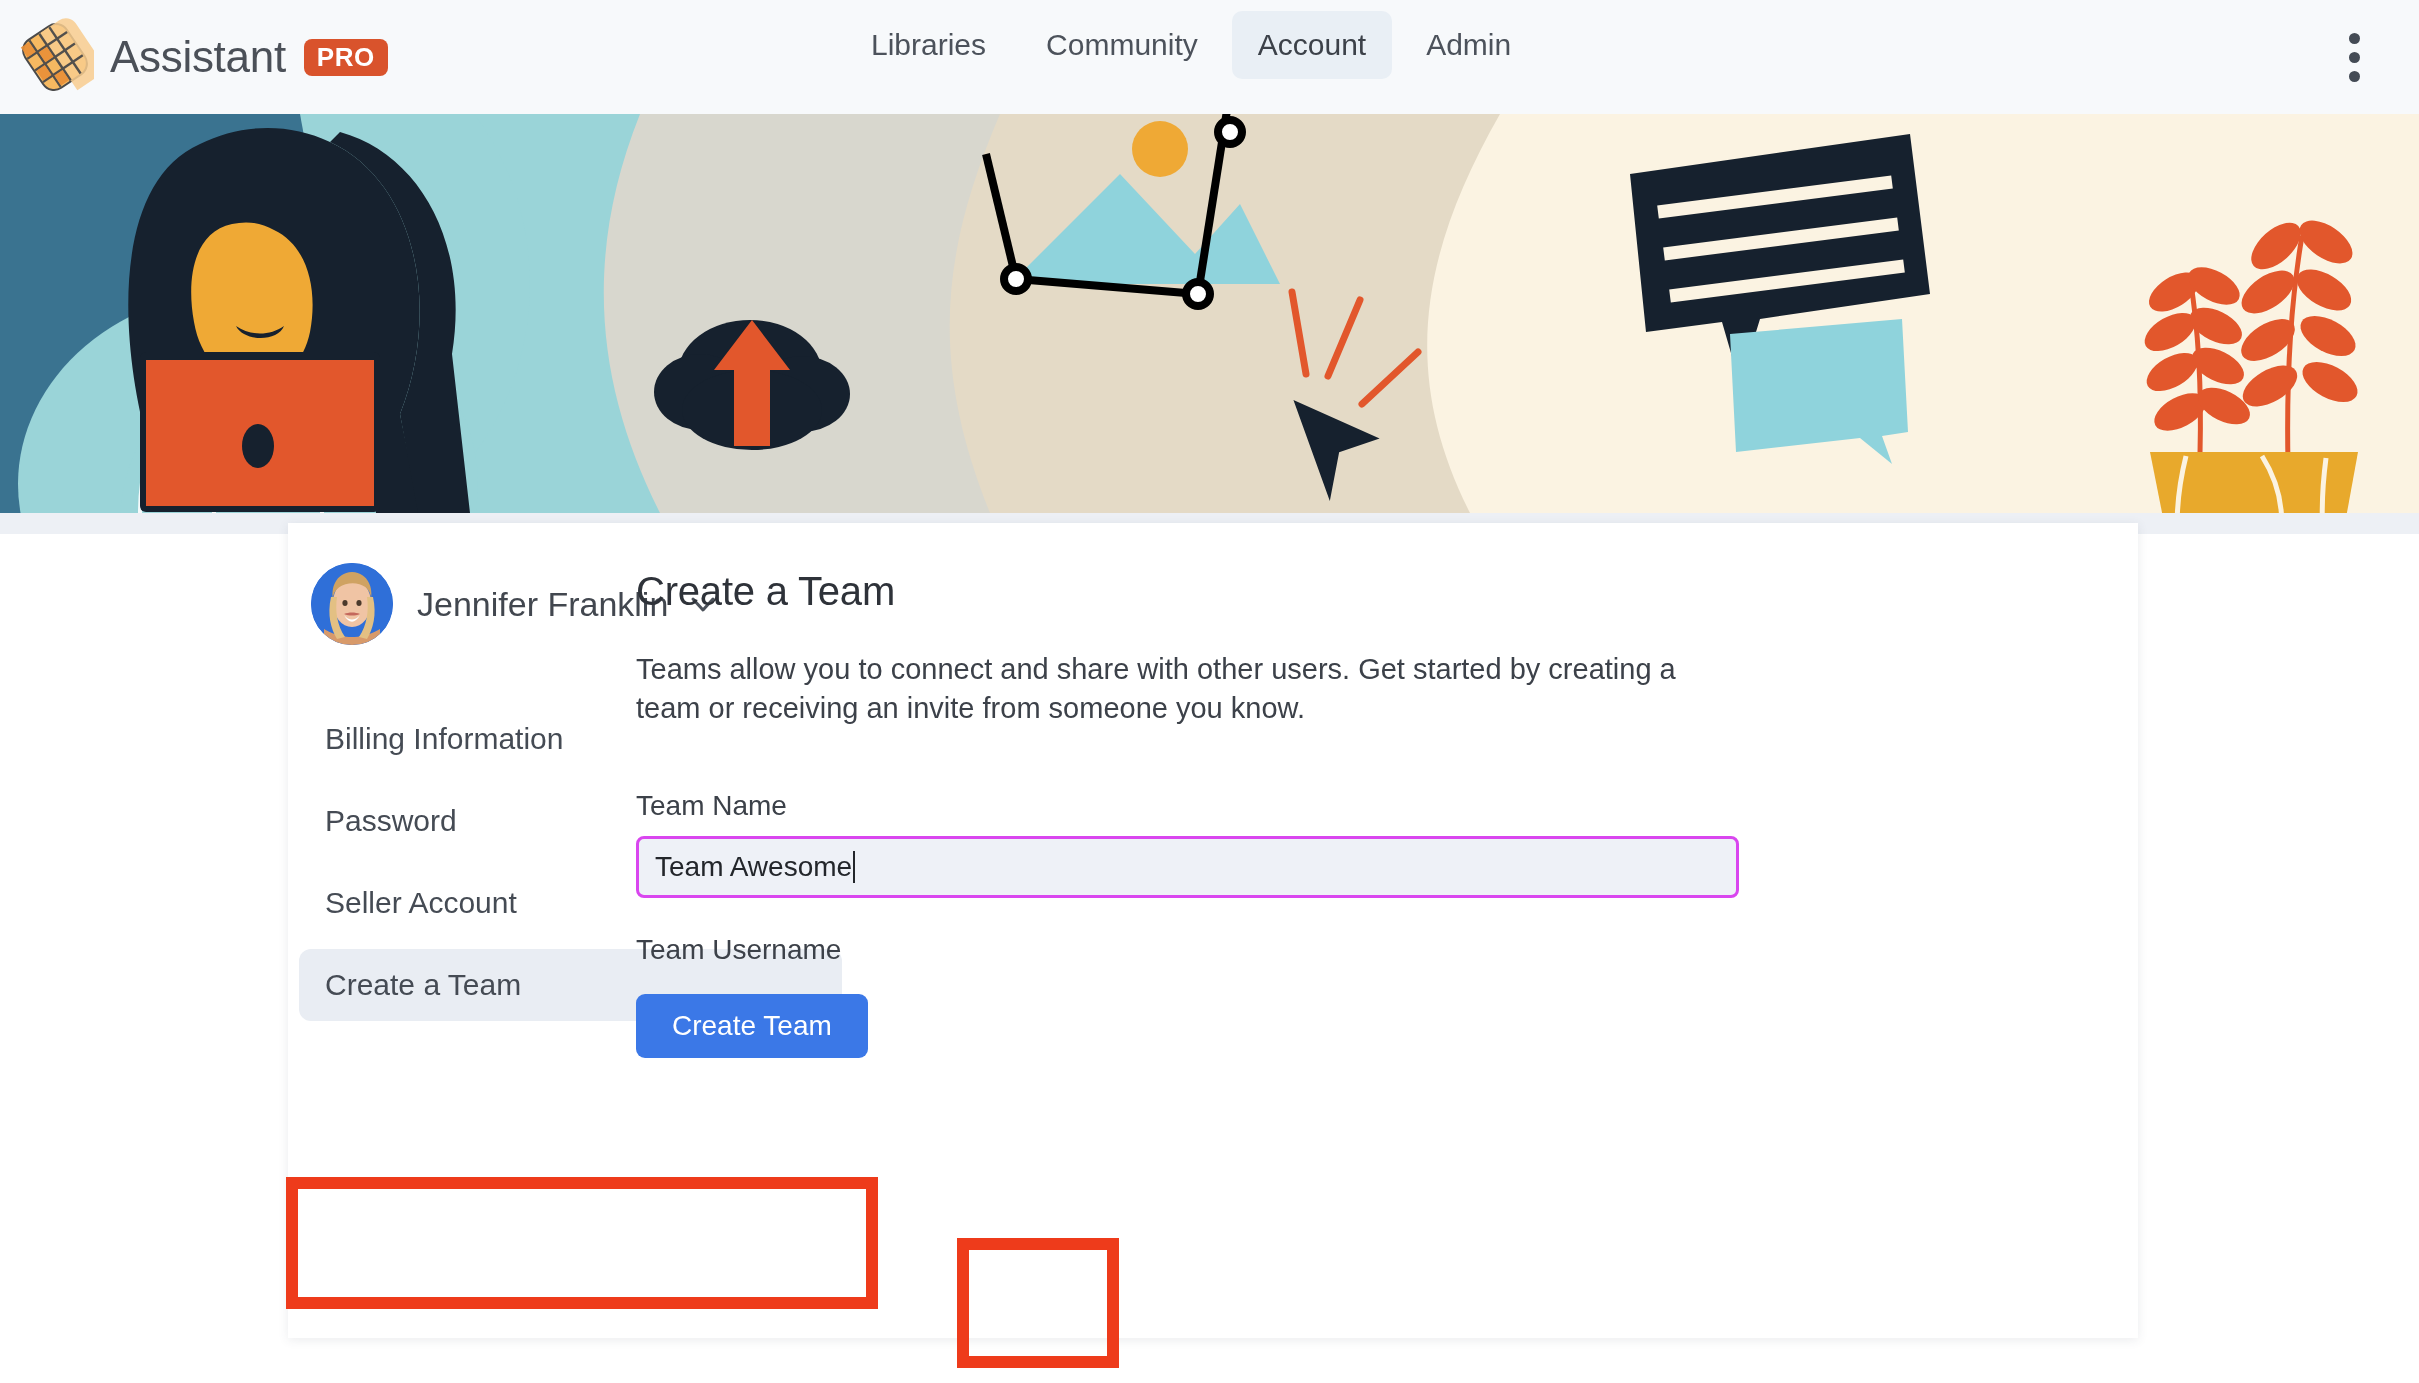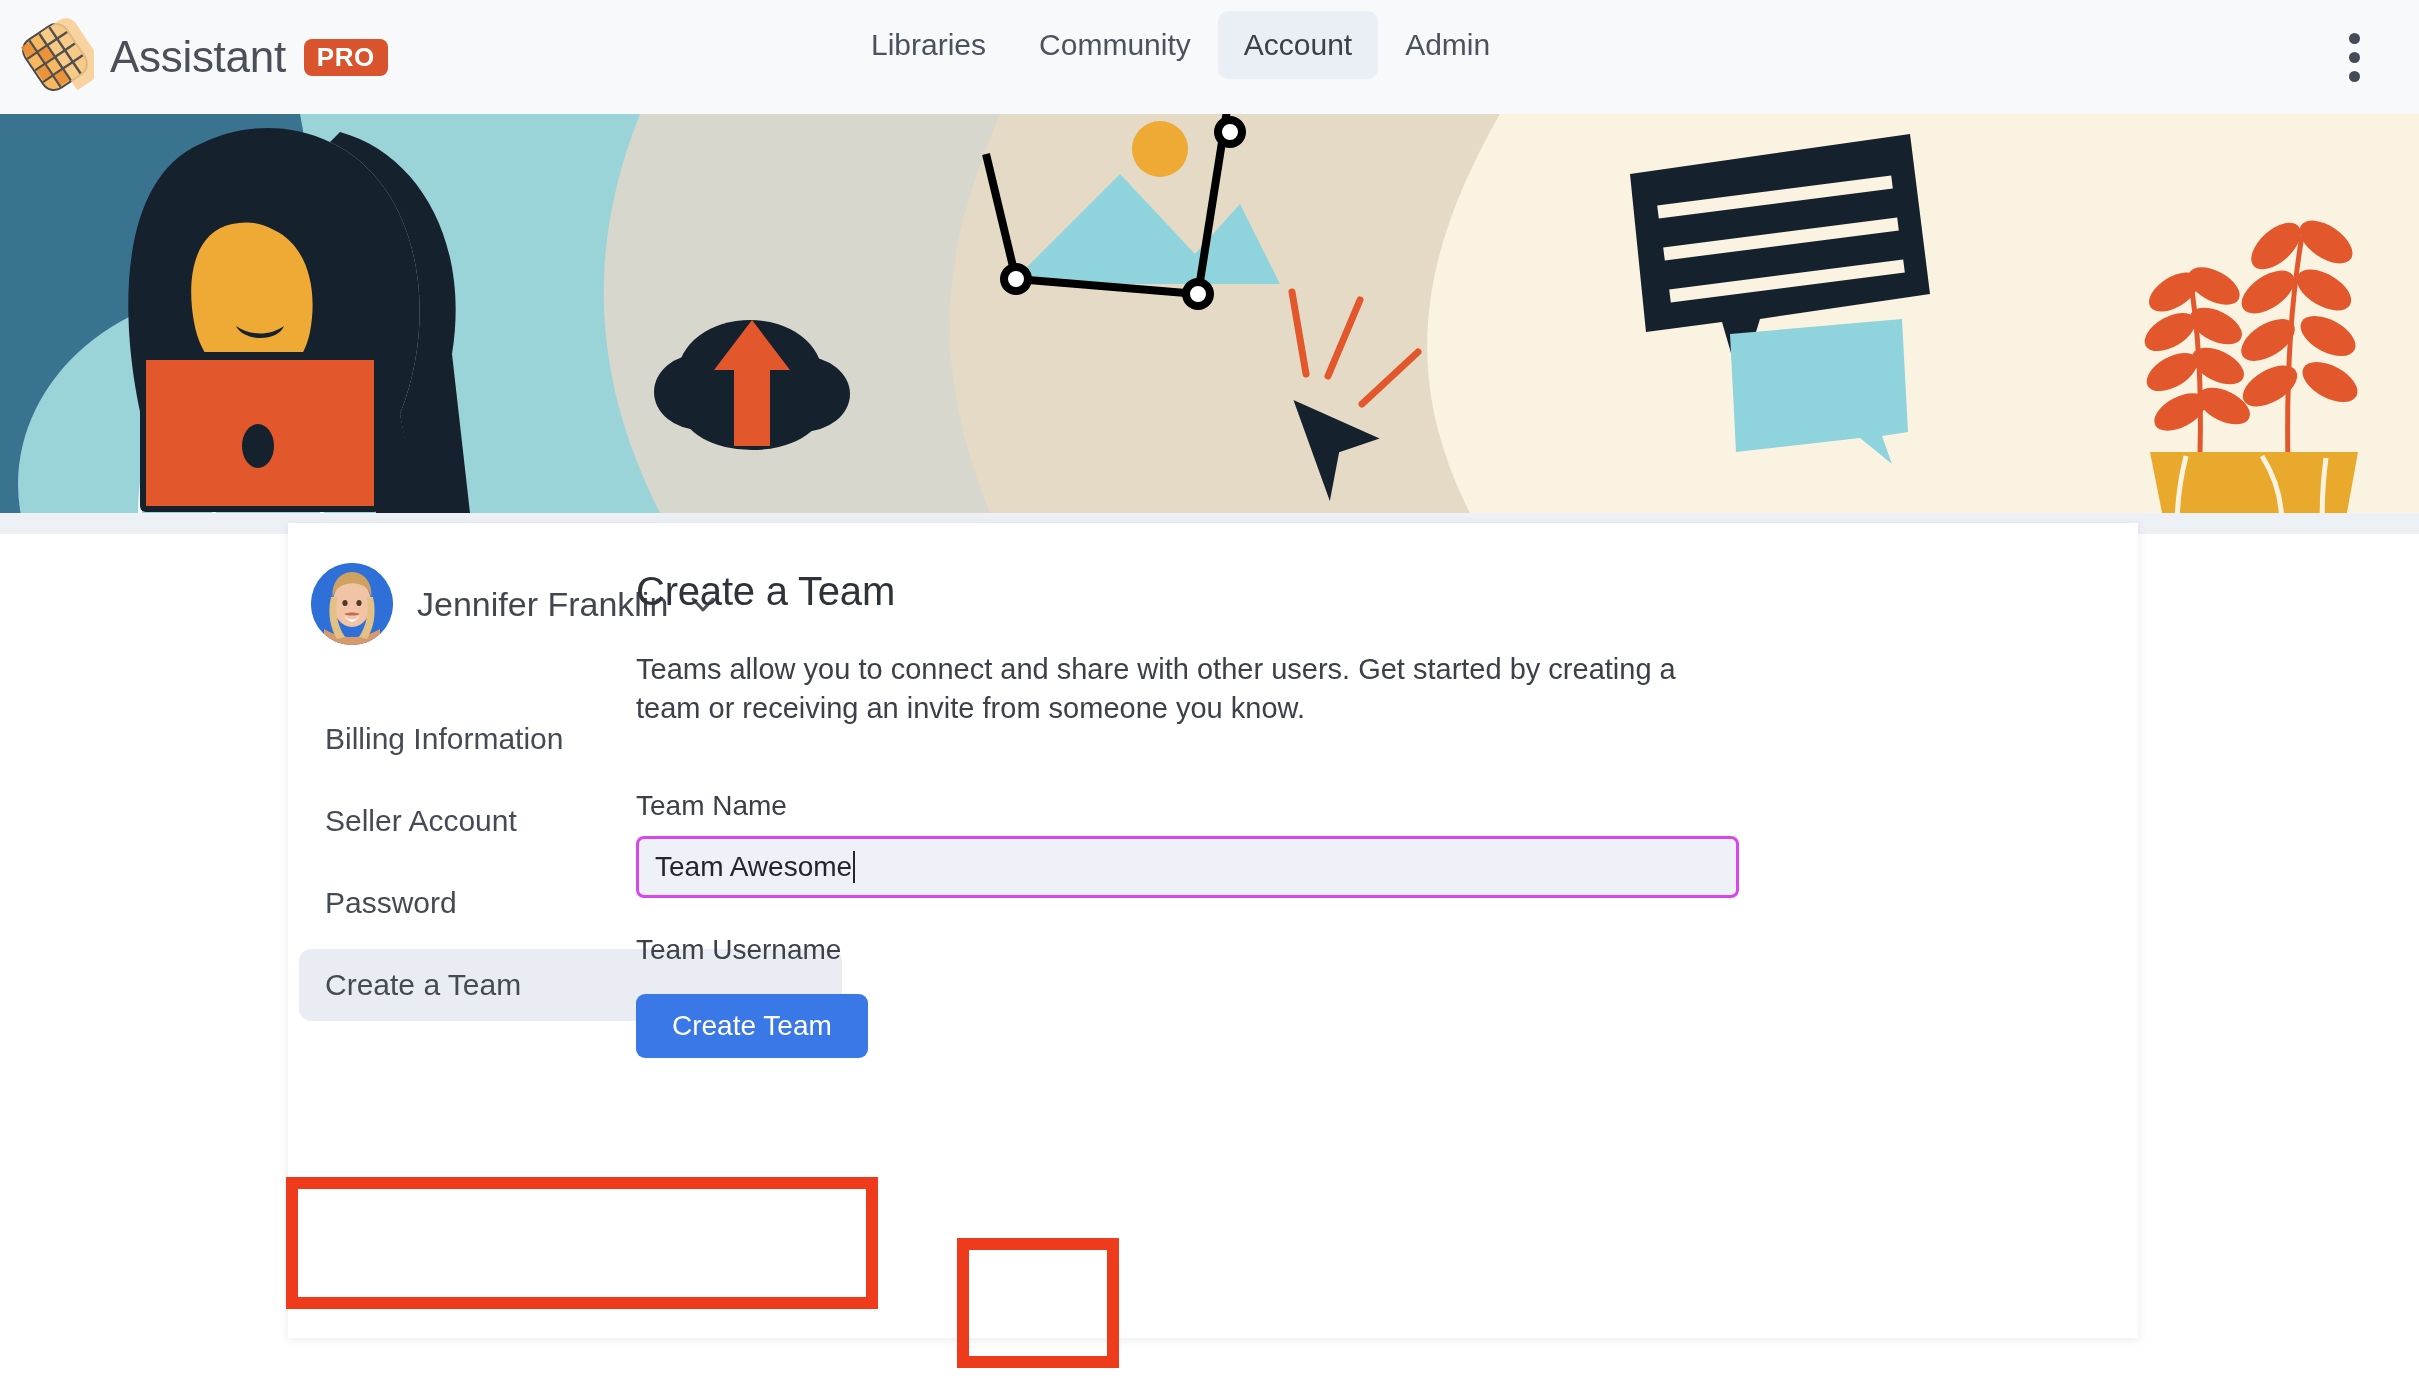--- a/index.html
+++ b/index.html
@@ -57,21 +57,21 @@
     line-height: 1;
   }
 
   .main-nav {
     position: absolute;
     left: 845px;
     top: 0;
     height: 90px;
     display: flex;
     align-items: center;
-    gap: 1px;
+    gap: 8px;
   }
   .nav-item {
     font-size: 30px;
     color: #4c525b;
     padding: 17px 26px;
     border-radius: 10px;
     white-space: nowrap;
     cursor: pointer;
   }
   .nav-item.active {
@@ -451,22 +451,22 @@
     <div class="profile-name">Jennifer Franklin</div>
     <div class="chev">
       <svg width="30" height="30" viewBox="0 0 30 30">
         <polyline points="5,10 15,21 25,10" fill="none" stroke="#4c525b" stroke-width="3" stroke-linecap="round" stroke-linejoin="round"></polyline>
       </svg>
     </div>
   </div>
 
   <nav class="side-nav">
     <div class="side-item">Billing Information</div>
+    <div class="side-item">Password</div>
     <div class="side-item">Seller Account</div>
-    <div class="side-item">Password</div>
     <div class="side-item active">Create a Team</div>
   </nav>
 
   <section class="panel">
     <h1 class="panel-title">Create a Team</h1>
     <p class="panel-desc">Teams allow you to connect and share with other users. Get started by creating a team or receiving an invite from someone you know.</p>
 
     <div class="field-label">Team Name</div>
     <div class="field-input focused">
       <span>Team Awesome</span>

